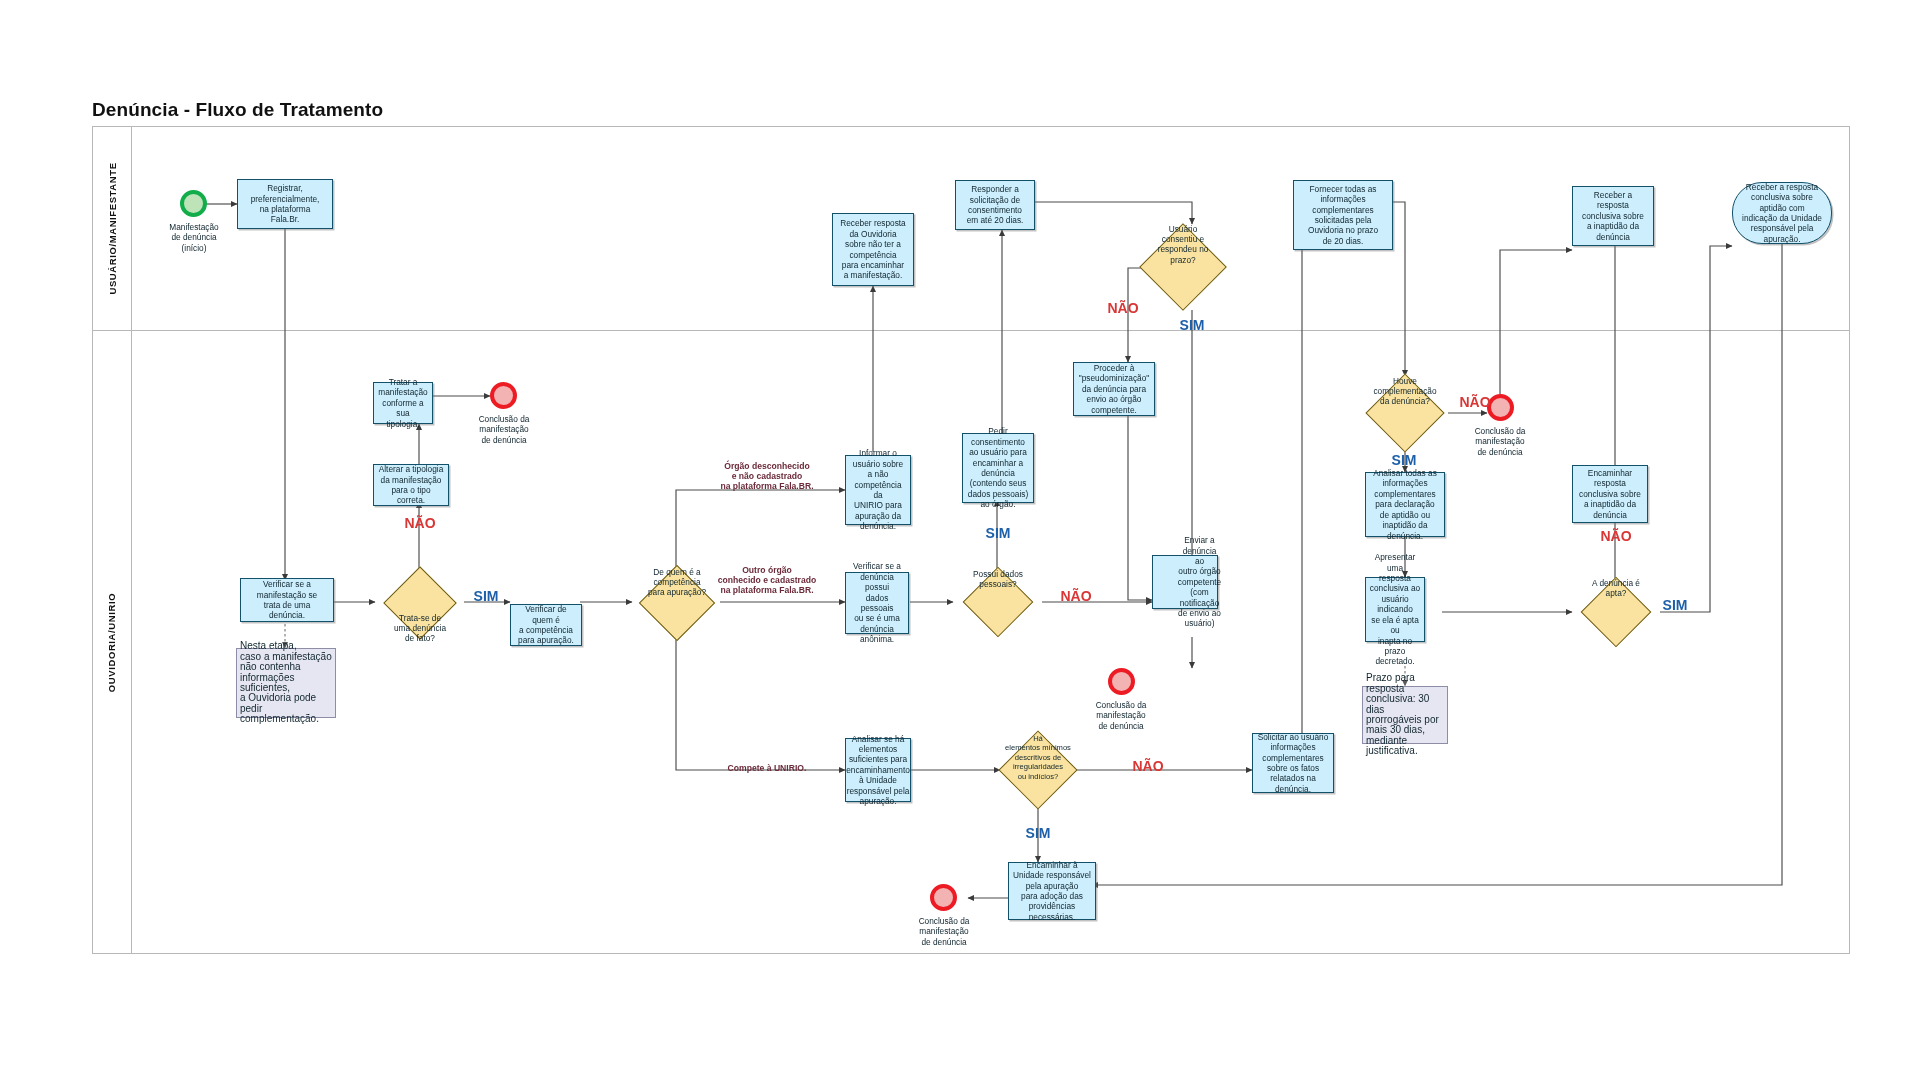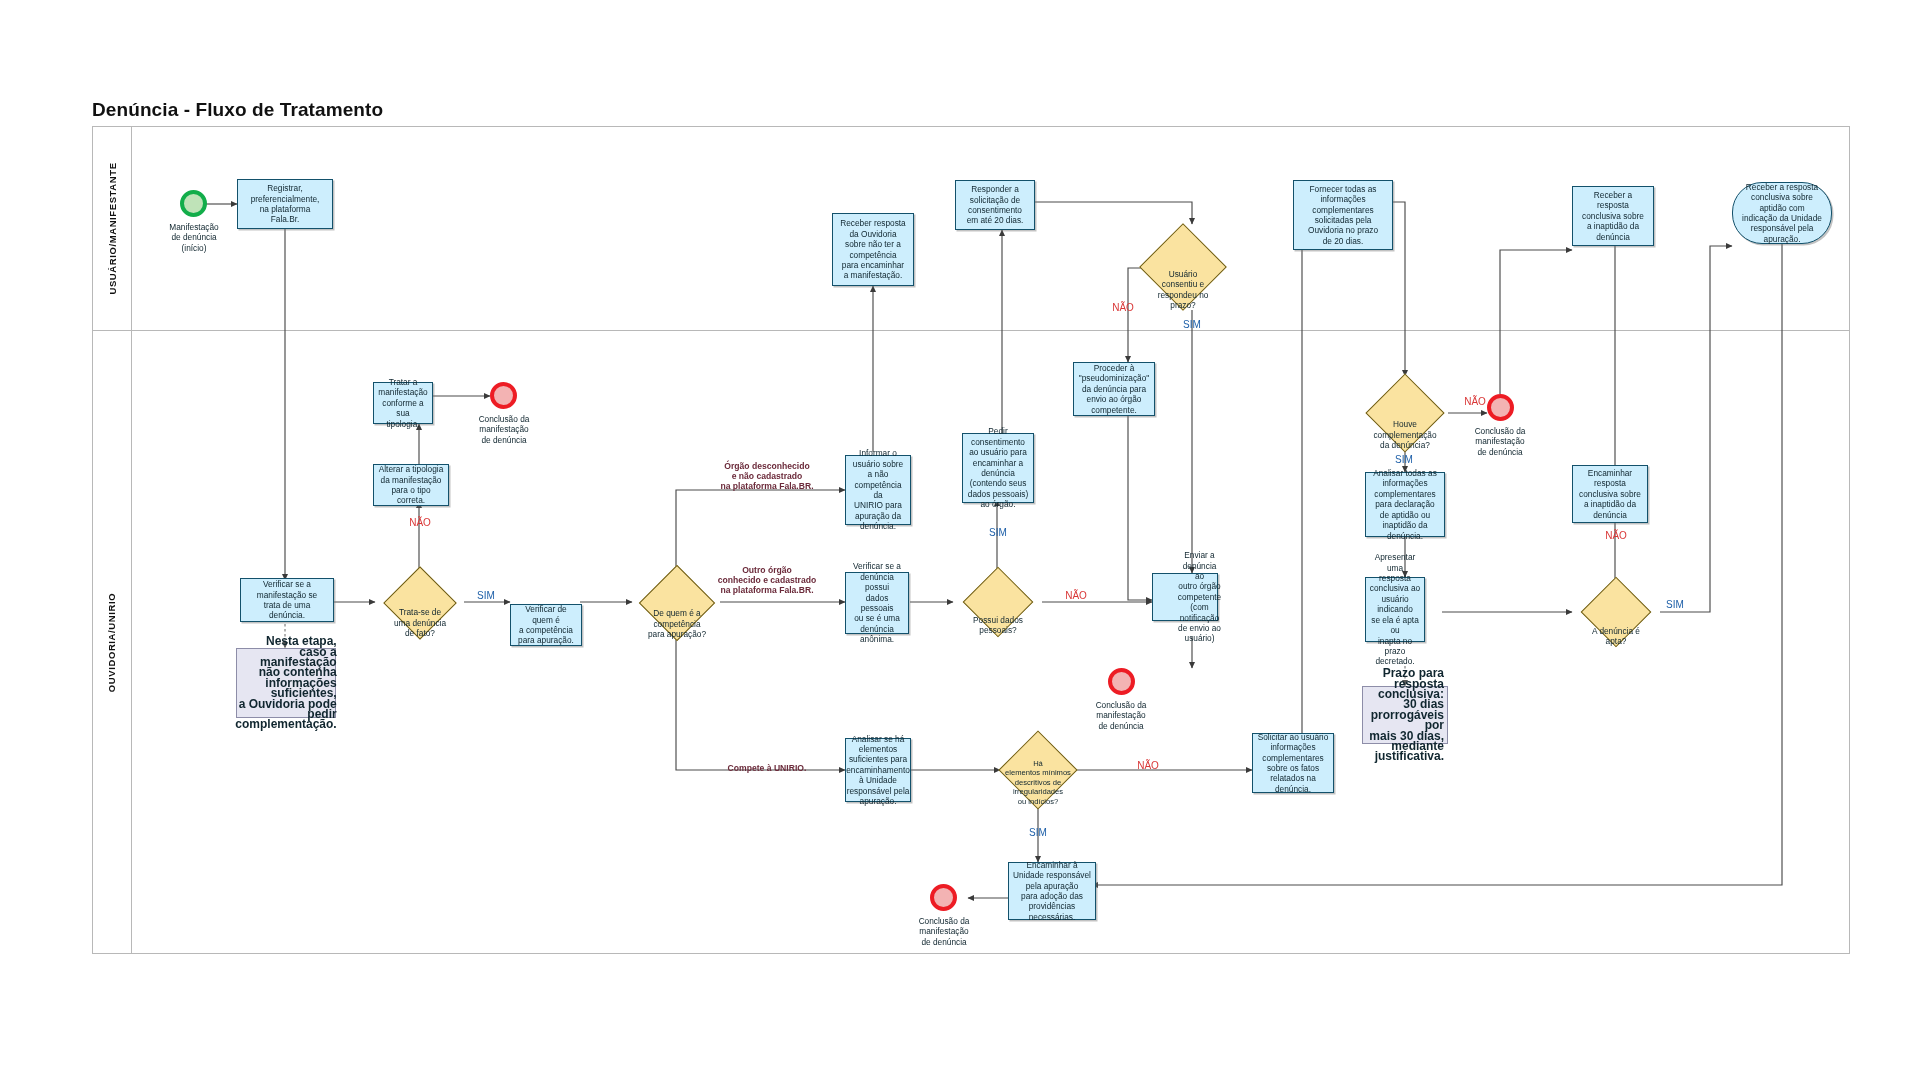--- a/index.html
+++ b/index.html
@@ -31,45 +31,44 @@
   
   .node{position:absolute;box-sizing:border-box;}
   .task{
     background:#cdeefd;border:1.1px solid #13516b;
     color:#10262f;font-size:8.3px;line-height:10.4px;
     display:flex;align-items:center;justify-content:center;text-align:center;
     padding:2px 3px;box-shadow:1.5px 1.5px 0 rgba(120,120,120,.45);
   }
   .note{
     background:#e6e6f2;border:1.1px solid #8d8da8;
-    color:#10262f;font-size:12px;line-height:10.4px;
-    display:flex;align-items:center;justify-content:center;text-align:right;
+    color:#10262f;font-size:10px;line-height:10.4px;
+    display:flex;align-items:center;justify-content:center;text-align:left;
     padding:2px 3px;
-    font-weight:bold;
-  }
-  .gateway{display:flex;align-items:flex-end;justify-content:center;}
+  }
+  .gateway{display:flex;align-items:flex-start;justify-content:center;}
   .gateway .diamond{
     position:absolute;left:0;top:0;width:100%;height:100%;
     background:#fae3a0;border:1.1px solid #6b5a13;
     transform:rotate(45deg);box-sizing:border-box;
   }
   .gateway .gtext{
     position:relative;z-index:2;font-size:8.3px;line-height:10.2px;
     text-align:center;color:#10262f;padding:0 2px;
   }
 
   .event{position:absolute;border-radius:50%;box-sizing:border-box;}
   .event-start{width:27px;height:27px;background:#bfe3b8;border:4.5px solid #12ad4a;}
   .event-end{width:27px;height:27px;background:#f3b3b3;border:4.5px solid #ed1c24;}
   .event-caption{
     position:absolute;text-align:center;font-size:8.3px;line-height:10.4px;color:#10262f;
   }
 
   .edge-label{
-    position:absolute;font-size:10px;font-weight:normal;text-align:center;line-height:10px;
+    position:absolute;font-size:14px;font-weight:bold;text-align:center;line-height:10px;
     white-space:pre-line;
   }
   .lbl-sim{color:#1d5fa8;}
   .lbl-nao{color:#d93636;}
   .lbl-plain{color:#6b2a3a;font-weight:bold;font-size:8.6px;}
 </style>
 </head>
 <body>
 
 <div id="root">
@@ -303,21 +302,21 @@
 ou se é uma
 denúncia
 anônima.</div>
 
   <div class="node gateway" style="left:953px;top:569px;width:90px;height:66px;">
     <div class="diamond" style="width:50px;height:50px;left:20px;top:8px;"></div>
     <div class="gtext" style="white-space:pre-line;width:90px;">Possui dados
 pessoais?</div>
   </div>
 
-  <div class="node task" style="left:1152px;top:573px;width:66px;height:48px;white-space:pre-line;padding-left:32px;">Enviar a
+  <div class="node task" style="left:1152px;top:555px;width:66px;height:54px;white-space:pre-line;padding-left:32px;">Enviar a
 denúncia ao
 outro órgão
 competente
 (com notificação
 de envio ao
 usuário)</div>
 
   <div class="event event-end" style="left:1108px;top:668px;"></div>
   <div class="event-caption" style="left:1066px;top:700px;width:110px;white-space:pre-line;">Conclusão da
 manifestação

